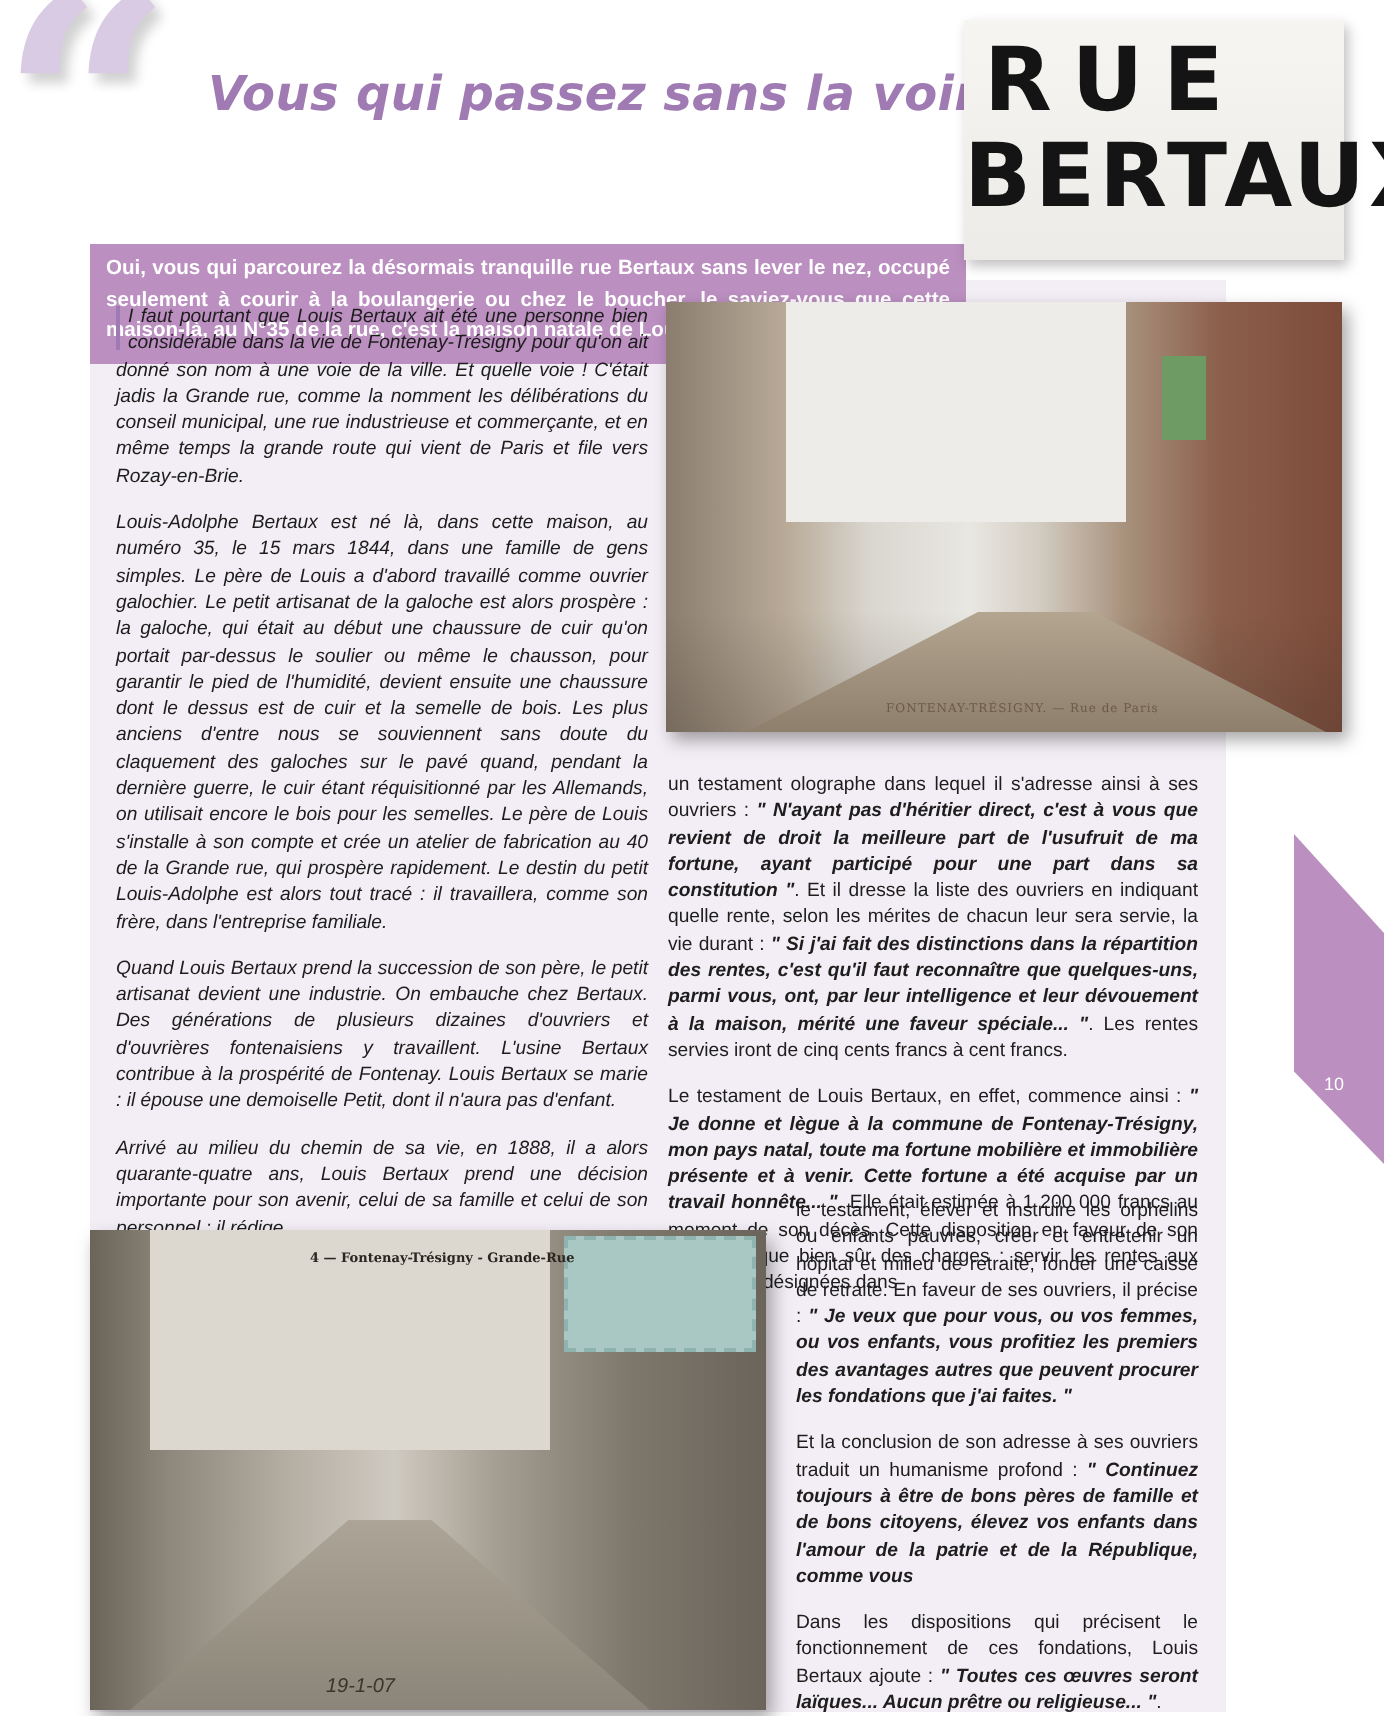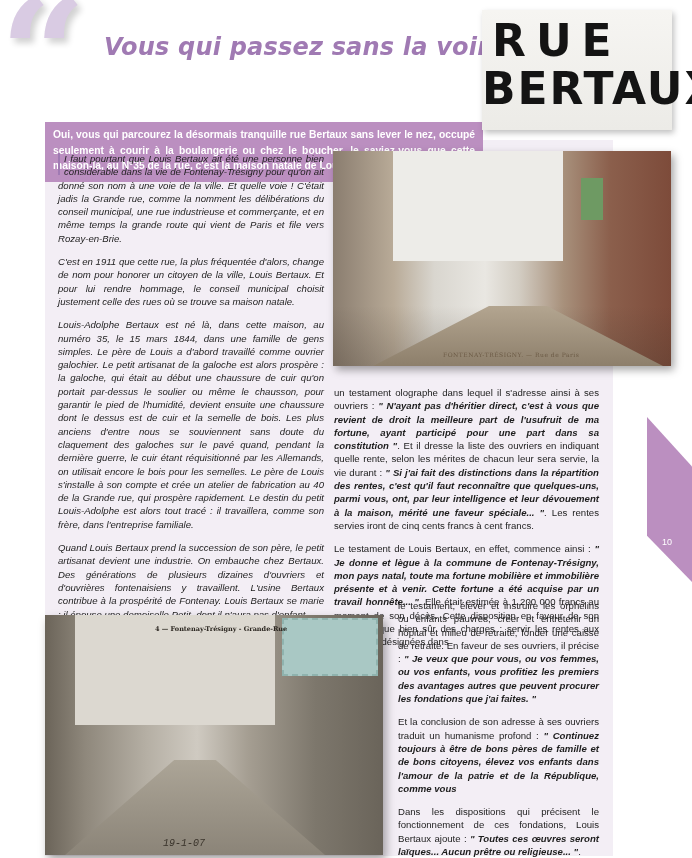--- a/index.html
+++ b/index.html
@@ -63,21 +63,21 @@
   .photo2 {
     position: absolute; left: 45px; top: 615px; width: 338px; height: 240px;
     background: linear-gradient(90deg, #6b6459 0%, #8f887c 12%, #b5afa4 30%, #cfcac1 45%, #a59e92 60%, #7d776c 80%, #6a645a 100%);
     box-shadow: 3px 5px 9px rgba(0,0,0,0.35);
     overflow: hidden;
   }
   .photo2 .sky { position: absolute; left: 30px; top: 0; width: 200px; height: 110px; background: #dcd8d0; }
   .photo2 .road { position: absolute; left: 20px; bottom: 0; width: 260px; height: 95px; background: linear-gradient(180deg,#aca597,#8b8478); clip-path: polygon(42% 0,58% 0,100% 100%,0 100%); }
   .photo2 .stamp { position: absolute; right: 5px; top: 3px; width: 96px; height: 58px; background: #a9c8c4; border: 2px dashed #8fb3ae; }
   .photo2 .caption { position: absolute; left: 110px; top: 10px; font-family: "DejaVu Serif", serif; font-size: 6.5px; font-weight: bold; color: #2b2620; }
-  .photo2 .date { position: absolute; left: 118px; bottom: 6px; font-family: Liberation Mono, monospace; font-style: italic; font-size: 10px; color: #3a342b; }
+  .photo2 .date { position: absolute; left: 118px; bottom: 6px; font-family: Liberation Sans, sans-serif; font-style: italic; font-size: 10px; color: #3a342b; }
 
   .page-tab {
     position: absolute; left: 647px; top: 417px; width: 45px; height: 165px;
     background: #bb8fc0;
     clip-path: polygon(0 0, 100% 30%, 100% 100%, 0 72%);
   }
   .page-num { position: absolute; left: 662px; top: 537px; font-size: 9px; color: #ffffff; }
 </style>
 </head>
 <body>
@@ -88,21 +88,20 @@
 <h1 class="title">Vous qui passez sans la voir...</h1>
 <div class="intro-band">Oui, vous qui parcourez la désormais tranquille rue Bertaux sans lever le nez, occupé seulement à courir à la boulangerie ou chez le boucher, le saviez-vous que cette maison-là, au N°35 de la rue, c'est la maison natale de Louis Bertaux ?</div>
 
 <div class="sign">
   <div class="l1">RUE</div>
   <div class="l2">BERTAUX</div>
 </div>
 
 <div class="text col-left">
   <p><span class="drop-bar"></span><span>I faut pourtant que Louis Bertaux ait été une personne bien considérable dans la vie de Fontenay-Trésigny pour qu'on ait donné son nom à une voie de la ville. Et quelle voie ! C'était jadis la Grande rue, comme la nomment les délibérations du conseil municipal, une rue industrieuse et commerçante, et en même temps la grande route qui vient de Paris et file vers Rozay-en-Brie.</span></p>
-  <p>C'est en 1911 que cette rue, la plus fréquentée d'alors, change de nom pour honorer un citoyen de la ville, Louis Bertaux. Et pour lui rendre hommage, le conseil municipal choisit justement celle des rues où se trouve sa maison natale.</p>
   <p>Louis-Adolphe Bertaux est né là, dans cette maison, au numéro 35, le 15 mars 1844, dans une famille de gens simples. Le père de Louis a d'abord travaillé comme ouvrier galochier. Le petit artisanat de la galoche est alors prospère : la galoche, qui était au début une chaussure de cuir qu'on portait par-dessus le soulier ou même le chausson, pour garantir le pied de l'humidité, devient ensuite une chaussure dont le dessus est de cuir et la semelle de bois. Les plus anciens d'entre nous se souviennent sans doute du claquement des galoches sur le pavé quand, pendant la dernière guerre, le cuir étant réquisitionné par les Allemands, on utilisait encore le bois pour les semelles. Le père de Louis s'installe à son compte et crée un atelier de fabrication au 40 de la Grande rue, qui prospère rapidement. Le destin du petit Louis-Adolphe est alors tout tracé : il travaillera, comme son frère, dans l'entreprise familiale.</p>
   <p>Quand Louis Bertaux prend la succession de son père, le petit artisanat devient une industrie. On embauche chez Bertaux. Des générations de plusieurs dizaines d'ouvriers et d'ouvrières fontenaisiens y travaillent. L'usine Bertaux contribue à la prospérité de Fontenay. Louis Bertaux se marie : il épouse une demoiselle Petit, dont il n'aura pas d'enfant.</p>
   <p>Arrivé au milieu du chemin de sa vie, en 1888, il a alors quarante-quatre ans, Louis Bertaux prend une décision importante pour son avenir, celui de sa famille et celui de son personnel ; il rédige</p>
 </div>
 
 <div class="photo1">
   <div class="sky"></div>
   <div class="road"></div>
   <div class="sign-green"></div>
   <div class="caption">FONTENAY-TRÉSIGNY. — Rue de Paris</div>

